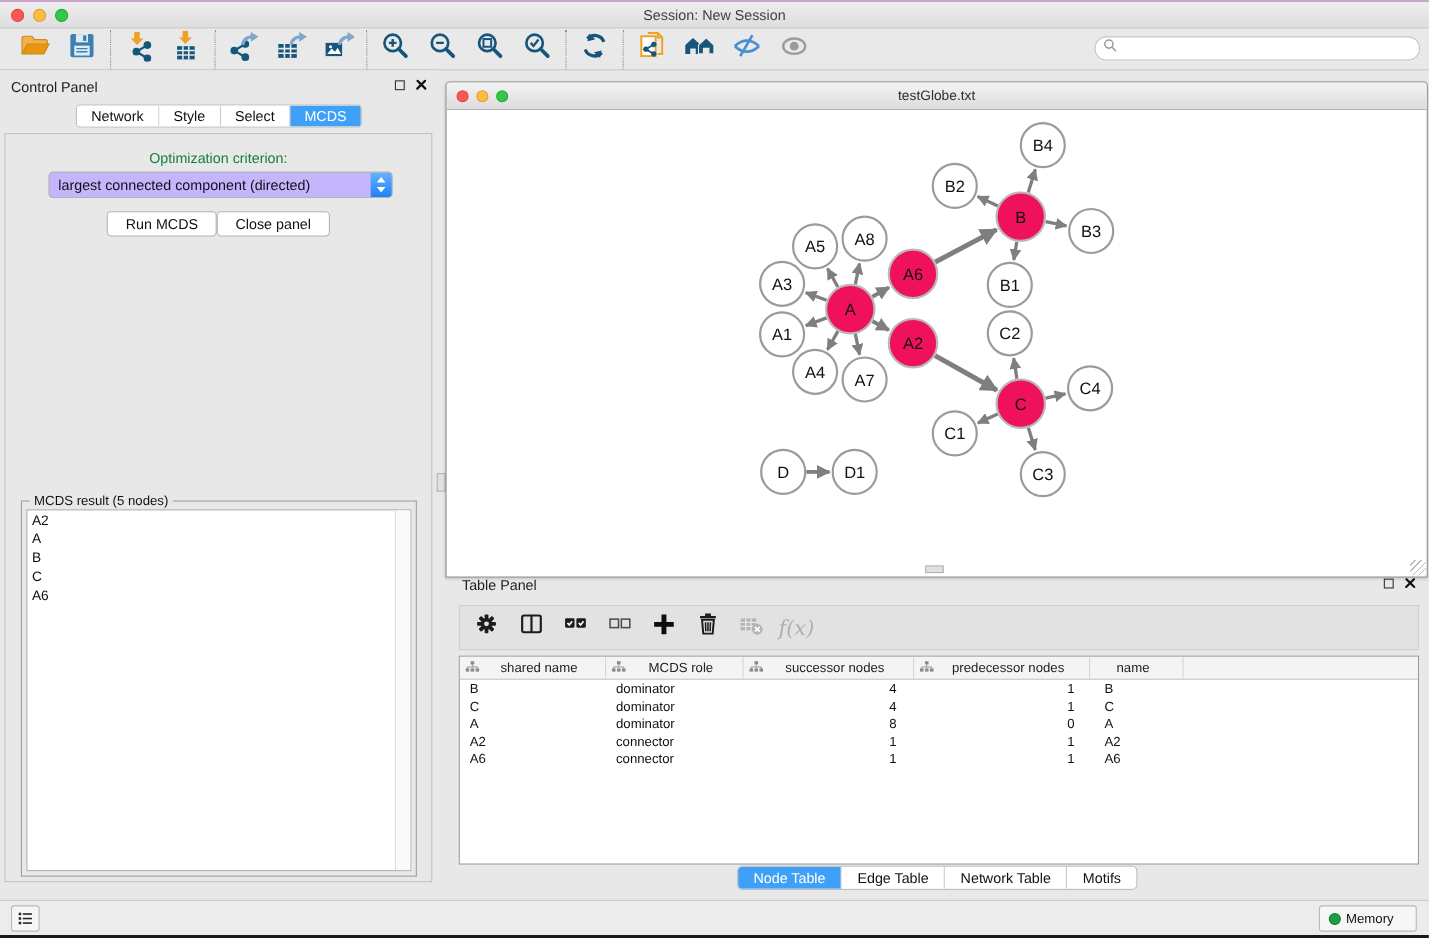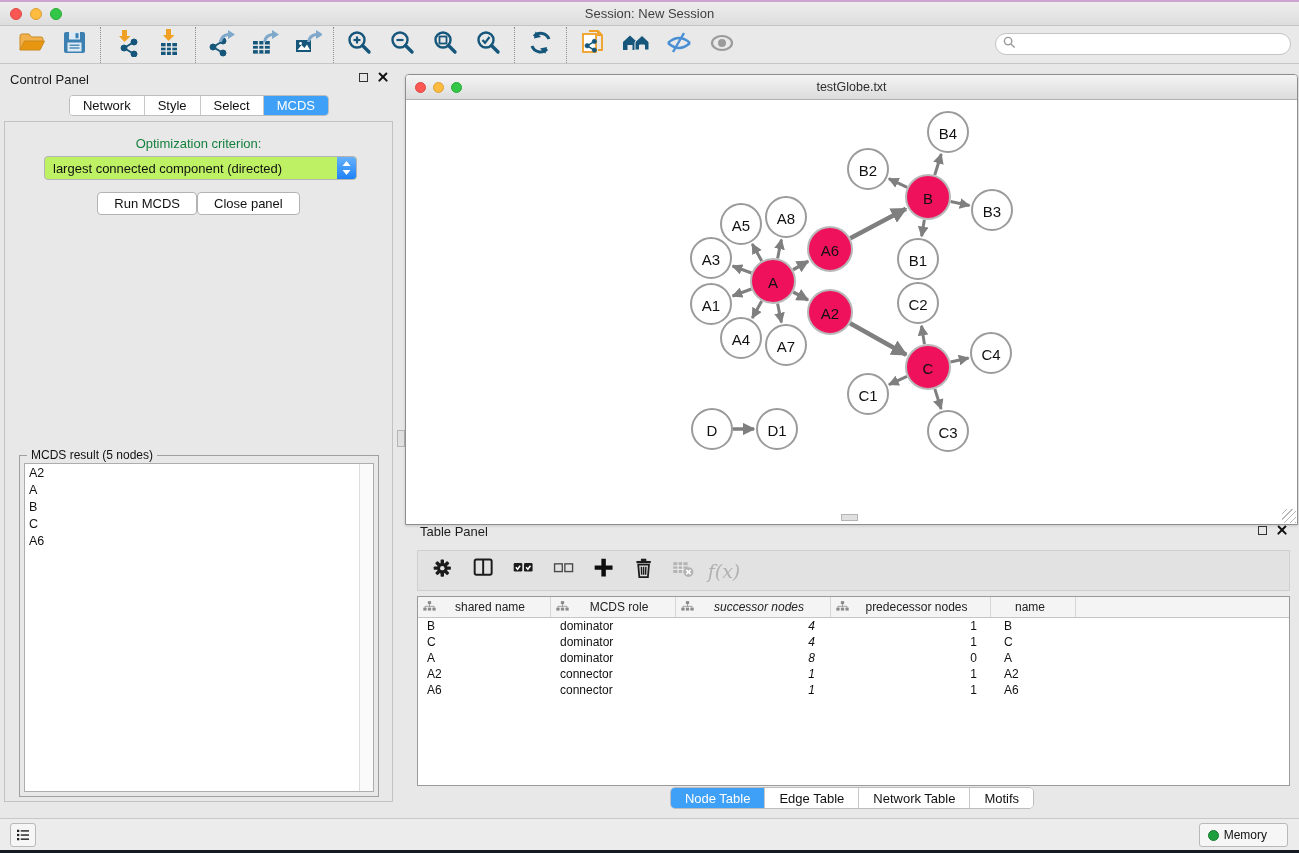--- a/index.html
+++ b/index.html
@@ -40,21 +40,21 @@
   .close-x::before { transform:rotate(45deg);} .close-x::after { transform:rotate(-45deg);}
 
   .cp-tabs { position:absolute; left:0; right:0; top:31px; display:flex; justify-content:center; }
   .seg { display:flex; border:1px solid #bdbdbd; border-radius:4px; overflow:hidden; background:#fff; height:21px; }
   .seg .tab { font-size:13px; color:#111; padding:2px 13px 0; border-right:1px solid #c9c9c9; background:#fff; white-space:nowrap; }
   .seg .tab:last-child { border-right:none; }
   .seg .tab.selected { background:#3fa0f7; color:#fff; }
 
   .cp-body { position:absolute; left:4px; right:5px; top:57px; bottom:16px; border:1px solid #c2c2c2; background:#e8e8e8; }
   .opt-label { position:absolute; left:0; right:0; top:14px; text-align:center; font-size:13px; color:#15803d; }
-  .dropdown { position:absolute; left:39px; top:34px; width:313px; height:24px; background:#bef264;
+  .dropdown { position:absolute; left:39px; top:34px; width:313px; height:24px; background:#c4b5fd;
     border:1px solid #b3b3b3; border-radius:4px; display:flex; align-items:center; }
   .dropdown .dd-text { flex:1; font-size:13px; padding-left:8px; color:#111; white-space:nowrap; overflow:hidden; }
   .dd-stepper { width:19px; height:22px; border-radius:0 3px 3px 0; background:linear-gradient(#66b1fc,#1e82f7);
     display:flex; flex-direction:column; align-items:center; justify-content:center; gap:2px; }
   .btn-row { position:absolute; left:0; right:0; top:70px; display:flex; justify-content:center; }
   .push-btn { background:#fff; border:1px solid #b3b3b3; border-radius:4px; height:23px; padding:0 16px;
     font-size:13px; color:#111; font-family:"Liberation Sans",sans-serif; }
 
   .result-group { position:absolute; left:14px; right:13px; top:333px; bottom:4px; border:1px solid #a0a0a0; }
   .result-legend { position:absolute; left:7px; top:-8px; background:#e8e8e8; padding:0 4px; font-size:12px; color:#111; }
@@ -91,21 +91,21 @@
   .data-table { position:absolute; left:12px; width:873px; top:76px; height:190px; background:#fff;
     border:1px solid #9a9a9a; overflow:hidden; }
   .dt-head { display:flex; height:21px; background:#f4f4f4; border-bottom:1px solid #c6c6c6; }
   .dt-hcell { display:flex; align-items:center; border-right:1px solid #d6d6d6; font-size:12px; color:#222; position:relative; }
   .dt-hcell .org { margin-left:5px; }
   .dt-hcell .hlabel { flex:1; text-align:center; padding-right:6px; }
   .dt-row { display:flex; height:16px; align-items:center; }
   .dt-cell { font-size:12px; color:#111; white-space:nowrap; overflow:hidden; }
   .c0 { width:133px; padding-left:9px; }
   .c1 { width:125px; padding-left:9px; }
-  .c2 { width:155px; text-align:right; padding-right:16px;font-style:italic; }
+  .c2 { width:155px; text-align:right; padding-right:16px; }
   .c3 { width:160px; text-align:right; padding-right:14px; }
   .c4 { width:85px; padding-left:13px; }
 
   .tp-tabs { position:absolute; left:0; right:0; top:267px; display:flex; justify-content:center; }
   .tp-tabs .seg { height:22px; border-radius:5px; }
   .tp-tabs .tab { padding:3px 14px 0; }
 
   
   .status-bar { position:absolute; left:0; top:818px; width:1299px; height:32px; background:#ececec; border-top:1px solid #c8c8c8; }
   .status-left-btn { position:absolute; left:10px; top:4px; width:26px; height:24px; background:#f6f6f6;

